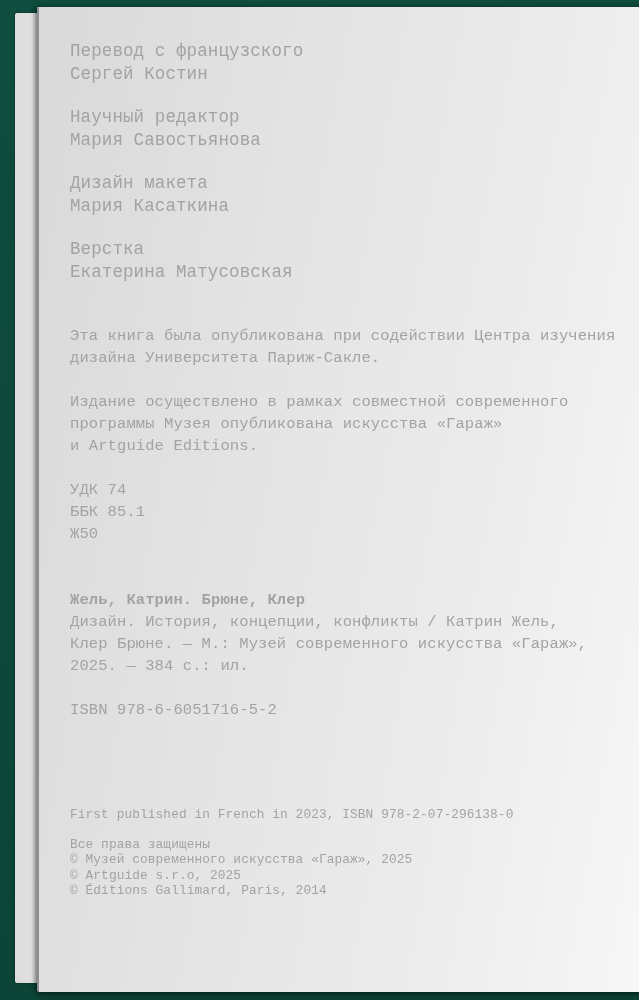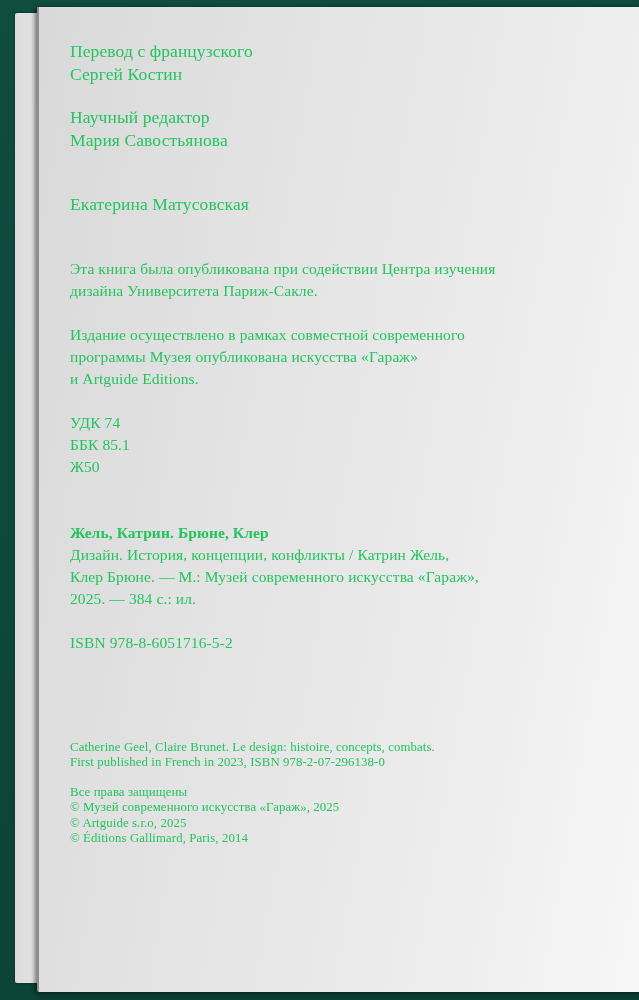--- a/index.html
+++ b/index.html
@@ -21,23 +21,23 @@
   }
   .front-page {
     position: absolute; left: 37px; top: 7px; right: -4px; height: 985px;
     background: linear-gradient(100deg, #d9d9d9 0%, #e3e3e3 35%, #ececec 70%, #f7f7f7 100%);
     border-left: 2px solid #8d8d8d;
     box-shadow: -2px 0 4px rgba(0,0,0,.35), 0 3px 6px rgba(0,0,0,.35);
     border-bottom-left-radius: 2px;
   }
   .content {
     position: absolute; left: 70px; top: 40px; width: 545px;
-    color: #22c55e;
+    color: #a3a3a3;
     font-size: 15.5px; line-height: 22px;
-    font-family: Liberation Serif, serif;
+    font-family: Liberation Mono, monospace;
     letter-spacing: 0.1px;
   }
   .content .big { font-size: 17.5px; line-height: 22.5px; }
   .block { margin: 0; }
   .line { display: block; white-space: nowrap; }
   .bold { font-weight: bold; }
   .small { font-size: 12.8px; line-height: 15.5px; }
   .gap-credit { height: 21px; }
   .gap-section { height: 22px; }
 </style>
@@ -54,22 +54,27 @@
     <div class="block">
       <span class="line">Перевод с французского</span>
       <span class="line">Сергей Костин</span>
     </div>
     <div class="gap-credit"></div>
     <div class="block">
       <span class="line">Научный редактор</span>
       <span class="line">Мария Савостьянова</span>
     </div>
     <div class="gap-credit"></div>
+    <div class="block">
+      <span class="line">Дизайн макета</span>
+      <span class="line">Мария Касаткина</span>
+    </div>
     <div class="gap-credit"></div>
     <div class="block">
+      <span class="line">Верстка</span>
       <span class="line">Екатерина Матусовская</span>
     </div>
   </div>
 
   <div style="height:42px"></div>
 
   <div class="block">
     <span class="line">Эта книга была опубликована при содействии Центра изучения</span>
     <span class="line">дизайна Университета Париж-Сакле.</span>
   </div>
@@ -95,27 +100,26 @@
   <div class="block">
     <span class="line bold">Жель, Катрин. Брюне, Клер</span>
     <span class="line">Дизайн. История, концепции, конфликты / Катрин Жель,</span>
     <span class="line">Клер Брюне. — М.: Музей современного искусства «Гараж»,</span>
     <span class="line">2025. — 384 с.: ил.</span>
   </div>
 
   <div class="gap-section"></div>
 
   <div class="block">
-    <span class="line">ISBN 978-8-6051716-5-2</span>
+    <span class="line">ISBN 978-6-6051716-5-2</span>
   </div>
 
   <div style="height:86px"></div>
 
   <div class="block small">
-    <span class="line">Catherine Geel, Claire Brunet. Le design: histoire, concepts, combats.</span>
     <span class="line">First published in French in 2023, ISBN 978-2-07-296138-0</span>
   </div>
 
   <div style="height:14px"></div>
 
   <div class="block small">
     <span class="line">Все права защищены</span>
     <span class="line">© Музей современного искусства «Гараж», 2025</span>
     <span class="line">© Artguide s.r.o, 2025</span>
     <span class="line">© Éditions Gallimard, Paris, 2014</span>

